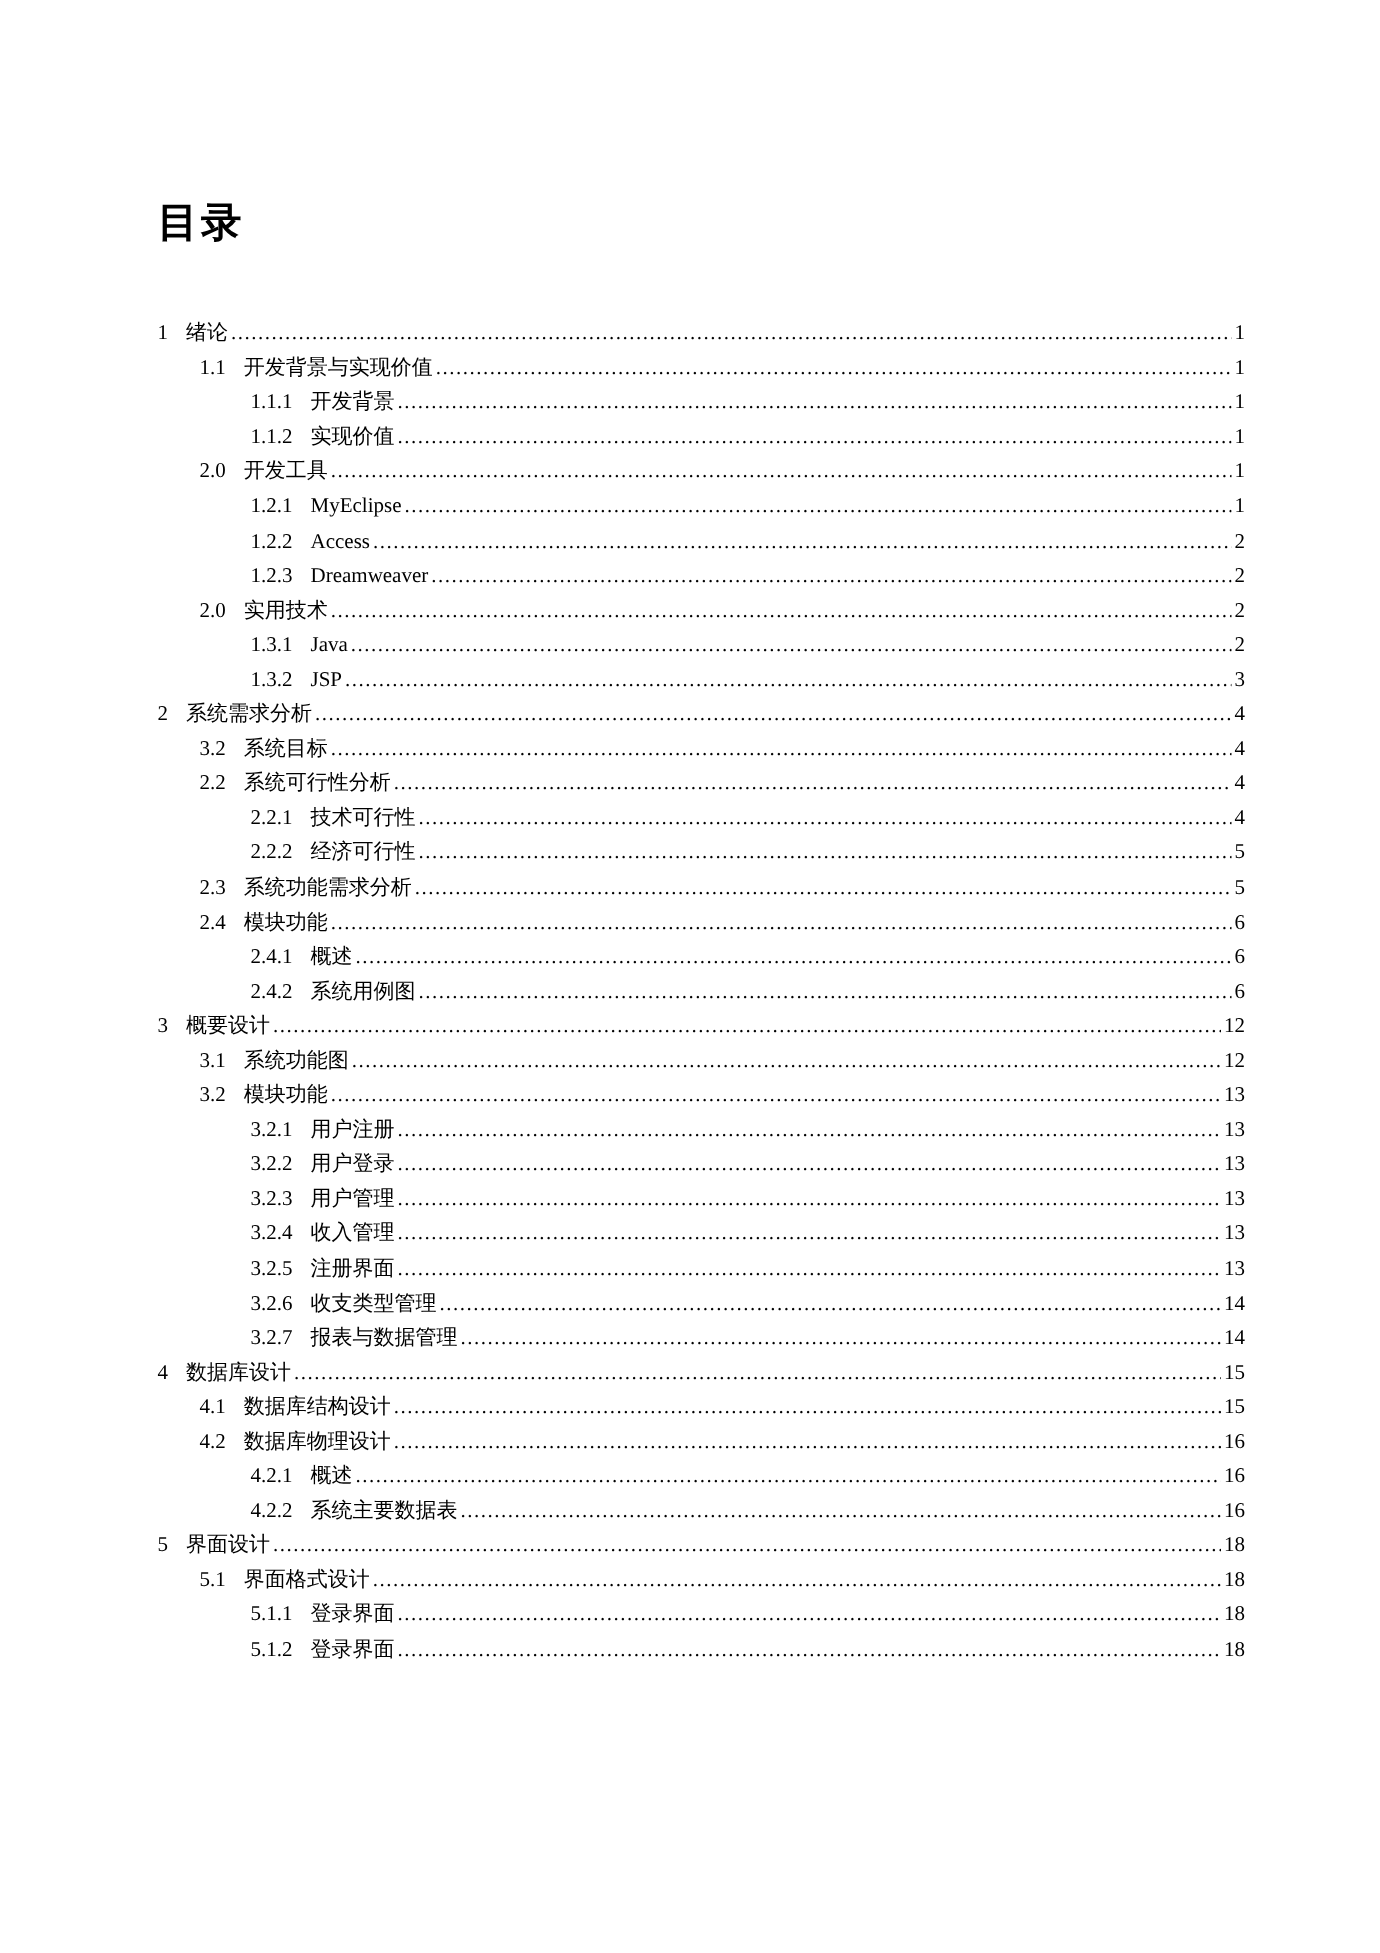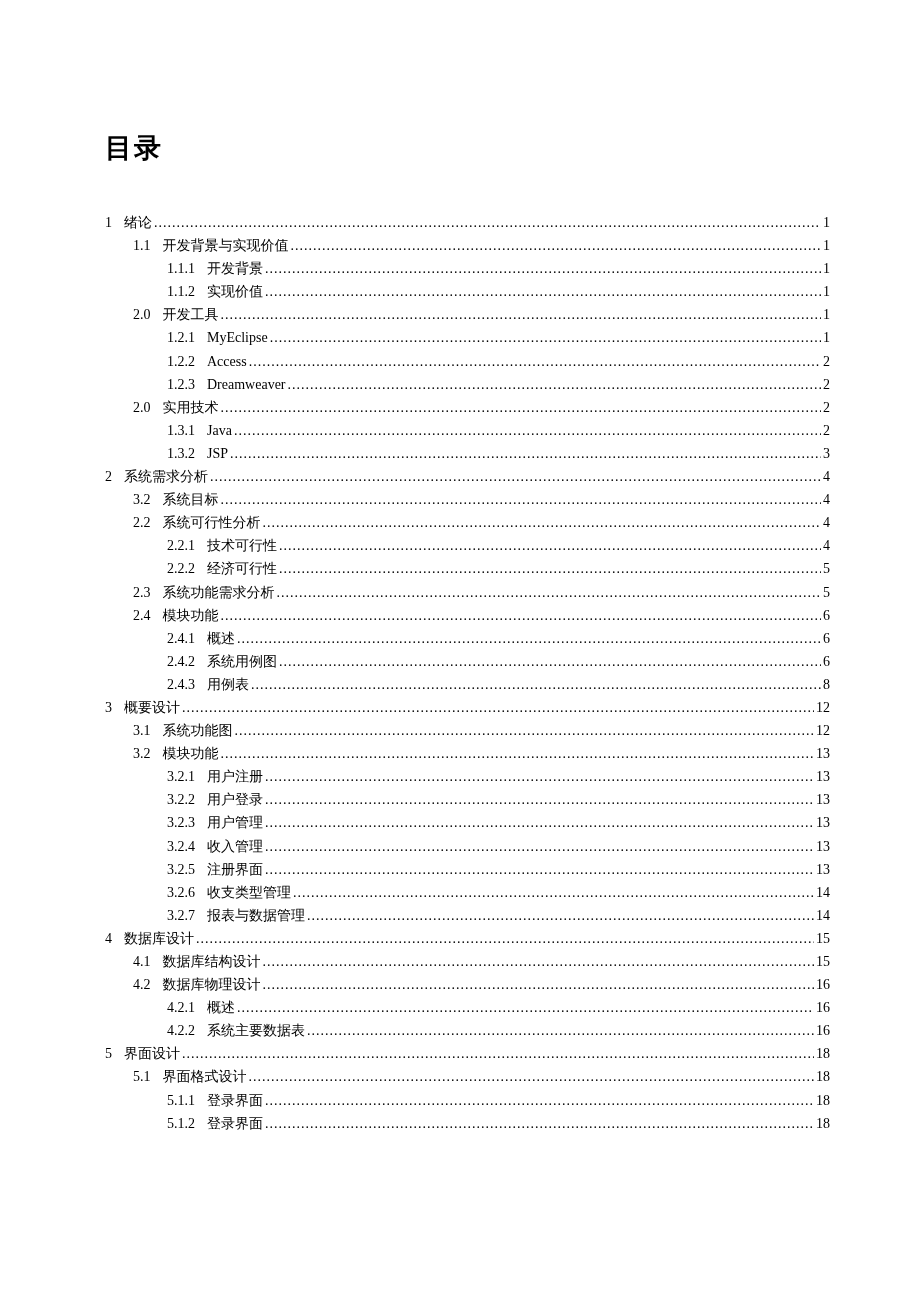--- a/index.html
+++ b/index.html
@@ -176,26 +176,20 @@
       <span class="toc-label">概述</span>
       <span class="toc-dots"></span>
       <span class="toc-page">6</span>
     </div>
     <div class="toc-row level-3">
       <span class="toc-num">2.4.2</span>
       <span class="toc-label">系统用例图</span>
       <span class="toc-dots"></span>
       <span class="toc-page">6</span>
     </div>
-    <div class="toc-row level-3">
-      <span class="toc-num">2.4.3</span>
-      <span class="toc-label">用例表</span>
-      <span class="toc-dots"></span>
-      <span class="toc-page">8</span>
-    </div>
     <div class="toc-row level-1">
       <span class="toc-num">3</span>
       <span class="toc-label">概要设计</span>
       <span class="toc-dots"></span>
       <span class="toc-page">12</span>
     </div>
     <div class="toc-row level-2">
       <span class="toc-num">3.1</span>
       <span class="toc-label">系统功能图</span>
       <span class="toc-dots"></span>

